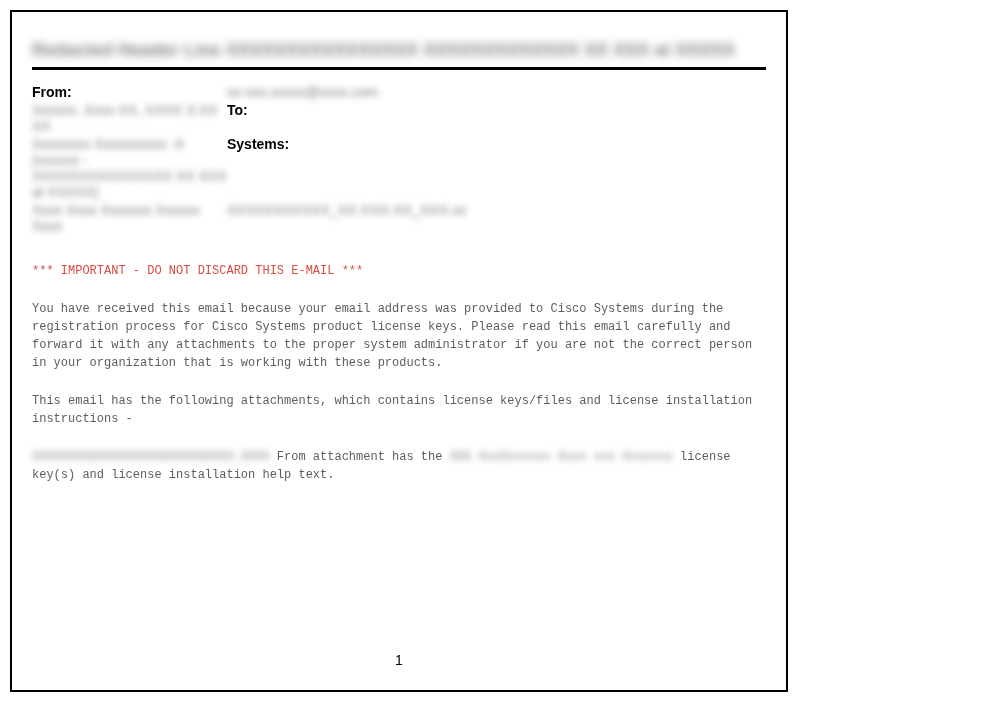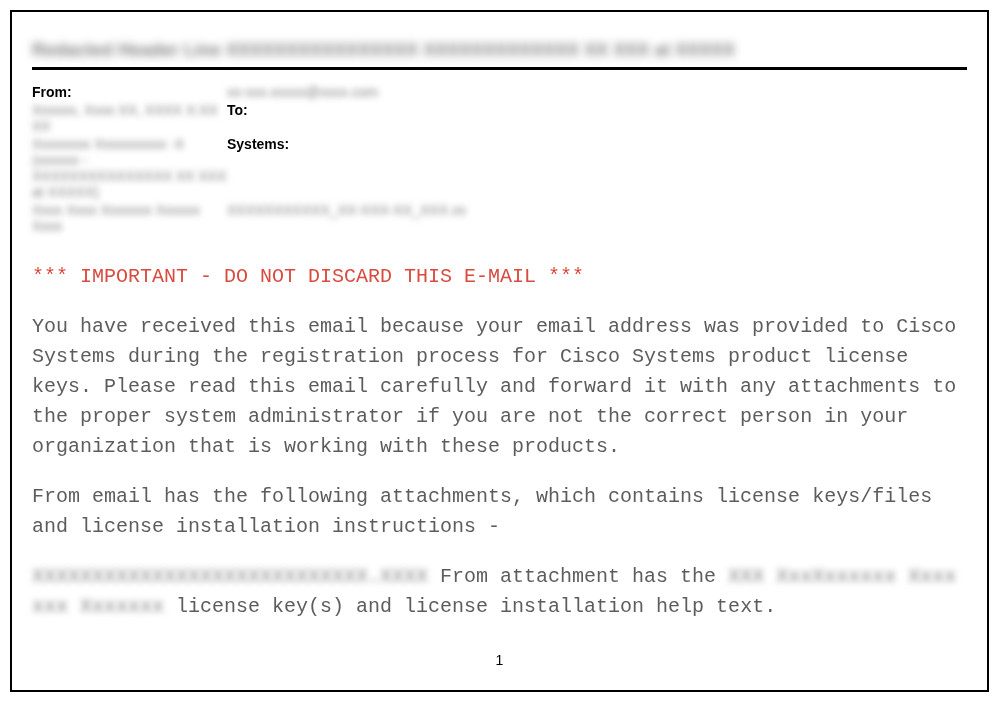--- a/index.html
+++ b/index.html
@@ -6,21 +6,21 @@
     body {
       background: #fff;
       font-family: "Segoe UI", Arial, sans-serif;
       width: 999px;
       height: 702px;
       position: relative;
     }
     .page {
       border: 2px solid #000;
       margin: 10px;
-      width: 979px;
+      width: 778px;
       height: 682px;
       position: relative;
       padding: 28px 20px 20px 20px;
     }
     .title-row {
       margin-bottom: 6px;
     }
     .title-blur {
       display: inline-block;
       font-weight: 700;
@@ -45,21 +45,21 @@
       font-weight: 700;
       color: #000;
     }
     .hval {
       color: #808080;
       filter: blur(3px);
       user-select: none;
     }
     .body {
       font-family: "Courier New", Courier, monospace;
-      font-size: 20px;
+      font-size: 12px;
       line-height: 1.5;
       color: #5d5d5d;
     }
     .warning {
       color: #d94b3f;
       margin-bottom: 20px;
     }
     .para {
       margin-bottom: 20px;
     }
@@ -110,21 +110,21 @@
     <div class="hval">Xxxx Xxxx Xxxxxxx Xxxxxx Xxxx</div>
 
     <div class="hval">XXXXXXXXXXX_XX-XXX-XX_XXX.xx</div>
   </div>
 
   <div class="body">
     <div class="warning">*** IMPORTANT - DO NOT DISCARD THIS E-MAIL ***</div>
 
     <div class="para">You have received this email because your email address was provided to Cisco Systems during the registration process for Cisco Systems product license keys.  Please read this email carefully and forward it with any attachments to the proper system administrator if you are not the correct person in your organization that is working with these products.</div>
 
-    <div class="para">From email has the following attachments, which contains license keys/files and license installation instructions -</div>
+    <div class="para">This email has the following attachments, which contains license keys/files and license installation instructions -</div>
 
     <div class="para">
       <span class="attach-name">XXXXXXXXXXXXXXXXXXXXXXXXXXXX.XXXX</span><span> From attachment has the </span><span class="product-name">XXX XxxXxxxxxx  Xxxx xxx Xxxxxxx</span><span> license key(s) and license installation help text.</span>
     </div>
   </div>
 
   <div class="footer">1</div>
 </div>
 
 </body></html>

